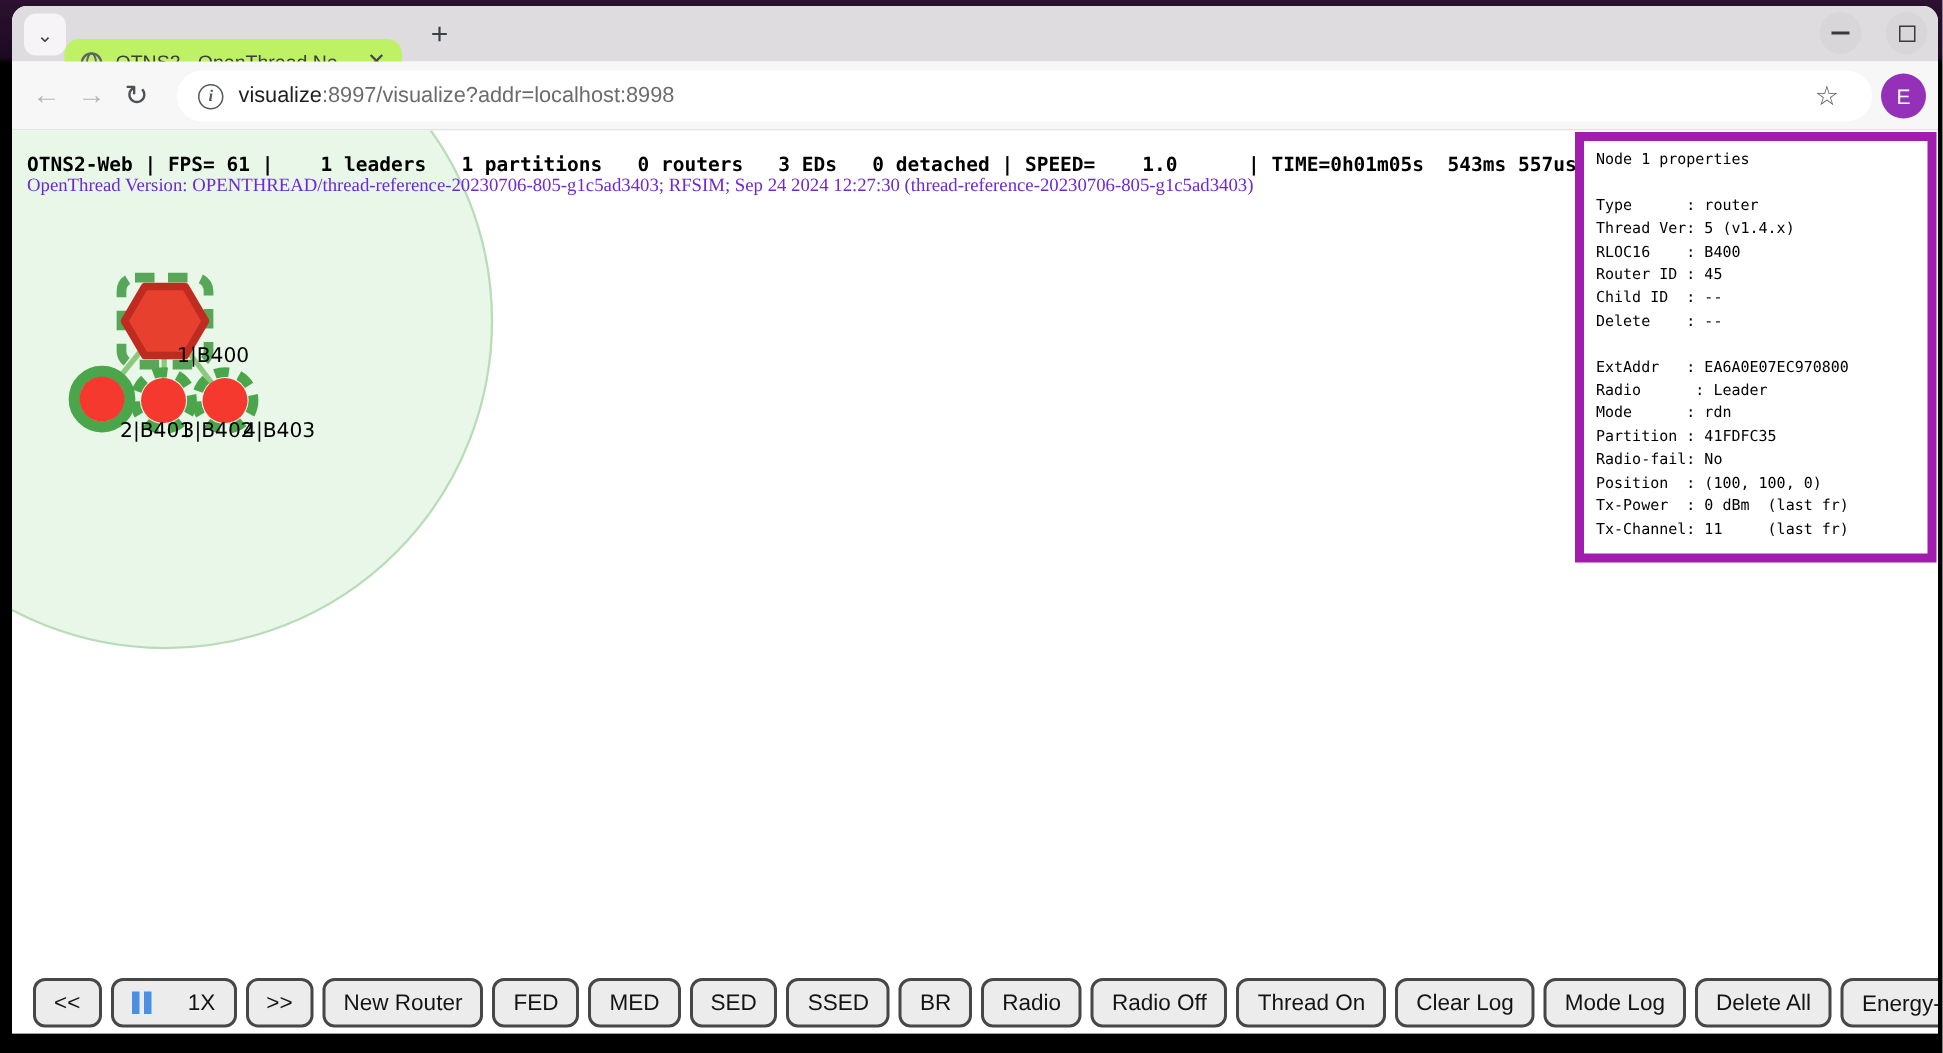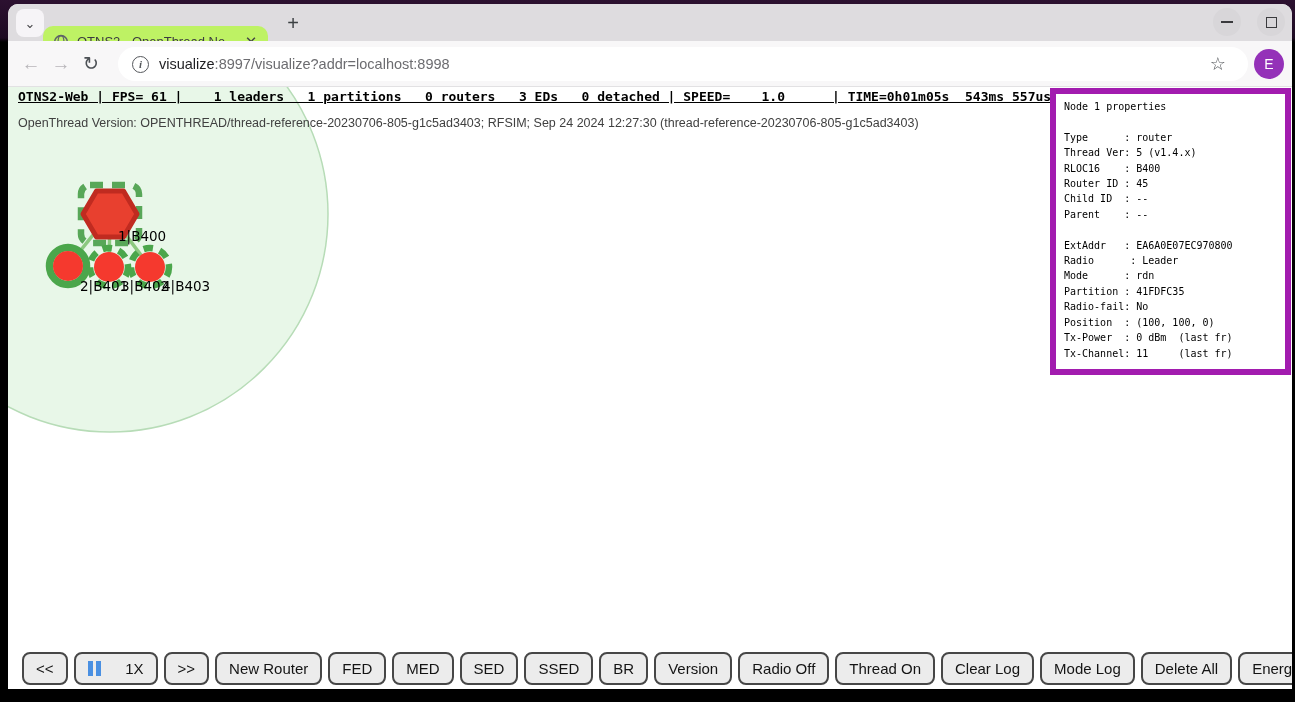--- a/index.html
+++ b/index.html
@@ -65,27 +65,27 @@
   .star-icon { font-size:18px; color:#55585c; margin-right:8px; cursor:pointer; }
   .avatar {
     position:absolute; right:8px; top:8px; width:30px; height:30px; border-radius:50%;
     color:#fff; font-size:14px; display:flex; align-items:center; justify-content:center;
     cursor:pointer;
   }
   
   .content { position:relative; height:602px; background:#fff; overflow:hidden; }
   .canvas-svg { position:absolute; left:0; top:0; }
   .statusbar {
-    position:absolute; left:10px; top:2px;
+    position:absolute; left:10px; top:16px;
     font-family:"DejaVu Sans Mono", monospace; font-weight:bold; font-size:13px;
-    color:#000; white-space:pre;text-decoration:underline;
+    color:#000; white-space:pre;
   }
   .versionline {
     position:absolute; left:10px; top:29px;
-    font-family:Liberation Sans, sans-serif; font-size:12.5px; color:#404040; white-space:pre;
+    font-family:Liberation Serif, serif; font-size:12.5px; color:#6d28d9; white-space:pre;
   }
   .node-panel {
     position:absolute; left:1042px; top:1px; width:241px;
     background:#fff; border:6px solid #a21caf; padding:5px 8px 8px 8px;
     font-family:"DejaVu Sans Mono", monospace; font-size:10px; color:#000;
   }
   .pline { white-space:pre; line-height:15.4px; min-height:15.4px; }
   
   .toolbar {
     position:absolute; left:14px; bottom:4px; display:flex; gap:6px; align-items:center;
@@ -182,21 +182,21 @@
 
     <div class="node-panel">
       <div class="panel-body">
           <div class="pline">Node 1 properties</div>
           <div class="pline"> </div>
           <div class="pline">Type      : router</div>
           <div class="pline">Thread Ver: 5 (v1.4.x)</div>
           <div class="pline">RLOC16    : B400</div>
           <div class="pline">Router ID : 45</div>
           <div class="pline">Child ID  : --</div>
-          <div class="pline">Parent    : --</div>
+          <div class="pline">Delete    : --</div>
           <div class="pline"> </div>
           <div class="pline">ExtAddr   : EA6A0E07EC970800</div>
           <div class="pline">Radio      : Leader</div>
           <div class="pline">Mode      : rdn</div>
           <div class="pline">Partition : 41FDFC35</div>
           <div class="pline">Radio-fail: No</div>
           <div class="pline">Position  : (100, 100, 0)</div>
           <div class="pline">Tx-Power  : 0 dBm  (last fr)</div>
           <div class="pline">Tx-Channel: 11     (last fr)</div>
         </div>
@@ -228,21 +228,21 @@
         <button class="tbtn">
           <span>SED</span>
         </button>
         <button class="tbtn">
           <span>SSED</span>
         </button>
         <button class="tbtn">
           <span>BR</span>
         </button>
         <button class="tbtn">
-          <span>Version</span>
+          <span>Radio</span>
         </button>
         <button class="tbtn">
           <span>Radio Off</span>
         </button>
         <button class="tbtn">
           <span>Thread On</span>
         </button>
         <button class="tbtn">
           <span>Clear Log</span>
         </button>

